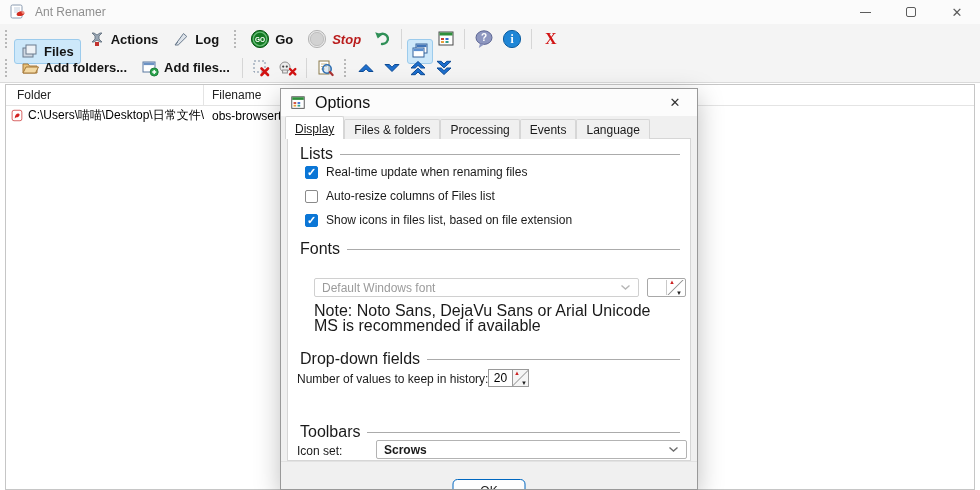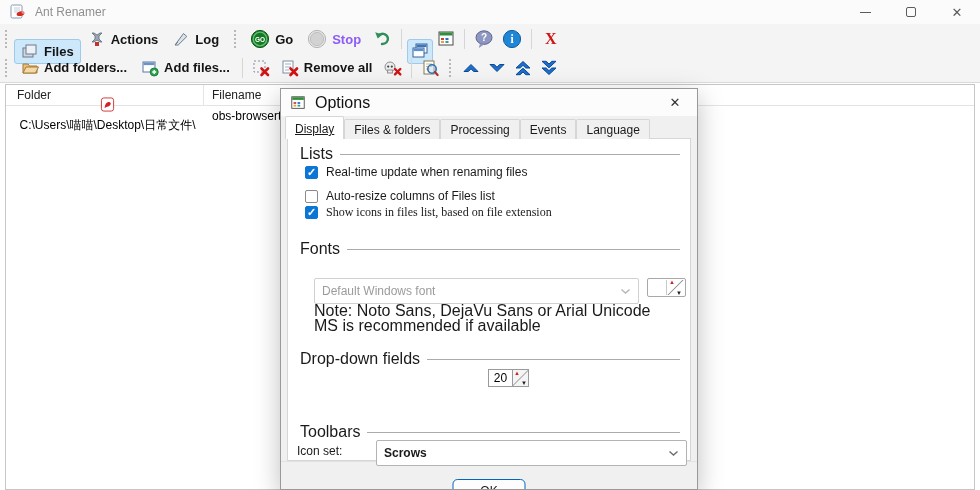--- a/index.html
+++ b/index.html
@@ -22,33 +22,33 @@
   .toolbars { position:absolute; top:24px; left:0; right:0; height:59px; background:#f4f4f4;
               border-bottom:1px solid #dadada; }
   .tb-row { display:flex; align-items:center; height:29px; padding-left:3px; }
   .tb-row1 { padding-top:1px; }
   .grip { width:4px; height:18px; border-left:2px dotted #b8b8b8; margin:0 5px 0 2px; }
   .sep  { width:1px; height:20px; background:#d6d6d6; margin:0 5px; }
   .tb-btn { display:flex; align-items:center; gap:5px; padding:2px 6px; height:25px;
             border:1px solid transparent; border-radius:3px; }
   .tb-btn.active { background:#cde8fa; border-color:#9ccbec;margin-top:24px; }
   .tb-lbl { font-size:13px; font-weight:700; color:#141414; white-space:nowrap; }
-  .tb-lbl.disabled { color:#8b5cf6; }
+  .tb-lbl.disabled { color:#b91c1c;font-style:italic; }
   .icon-only { padding:2px 3px; }
   .exit-x { color:#d11313; font-weight:900; font-size:16px; font-family:"Liberation Serif",serif;
             line-height:1; padding:0 4px; }
 
   
   .filelist { position:absolute; top:84px; left:5px; right:5px; bottom:0;
               background:#fff; border:1px solid #c6c6c6; }
   .fl-header { display:flex; height:21px; border-bottom:1px solid #e4e4e4; font-size:12px; color:#222; }
   .fl-h-col1 { width:198px; padding:3px 0 0 11px; border-right:1px solid #e4e4e4; }
   .fl-h-col2 { flex:1; padding:3px 0 0 8px; }
   .fl-row { display:flex; height:19px; align-items:center; font-size:12px; color:#000; }
-  .fl-c1 { width:198px; display:flex; align-items:center; gap:5px; padding-left:5px; white-space:nowrap; overflow:hidden;flex-direction:column; }
+  .fl-c1 { width:198px; display:flex; align-items:center; gap:5px; padding-left:5px; white-space:nowrap; overflow:hidden; }
   .fl-c2 { flex:1; padding-left:8px; white-space:nowrap; overflow:hidden; }
 
   
   .dialog { position:absolute; left:280px; top:88px; width:418px; height:402px;
             background:#f0f0f0; border:1px solid #999; box-shadow:0 8px 24px rgba(0,0,0,.25);
             overflow:hidden; z-index:10; }
   .dlg-title { position:absolute; top:0; left:0; right:0; height:27px; background:#fcfcfc;
                display:flex; align-items:center; }
   .dlg-title-icon { margin-left:9px; width:16px; height:16px; }
   .dlg-title-text { margin-left:9px; font-size:16px; color:#111; }
@@ -66,21 +66,21 @@
   .grp-lbl { font-size:16px; color:#1a1a1a; white-space:nowrap; }
   .gline { flex:1; height:1px; background:#ababab; }
 
   .cbrow { position:absolute; left:17px; display:flex; align-items:center; gap:8px; }
   .cb { width:13px; height:13px; border:1px solid #8a8a8a; border-radius:2px; background:#fff;
         position:relative; flex:0 0 auto; }
   .cb.checked { background:#0b76d6; border-color:#0b76d6; }
   .cb.checked::after { content:"✓"; position:absolute; left:1px; top:-1px; color:#fff; font-size:11px; font-weight:700; }
   .cb-lbl { font-size:12px; color:#1a1a1a; }
 
-  .dd { position:absolute; height:26px; background:#fff; border:1px solid #b3b3b3; border-radius:2px;
+  .dd { position:absolute; height:19px; background:#fff; border:1px solid #b3b3b3; border-radius:2px;
         display:flex; align-items:center; font-size:12px; color:#1a1a1a; padding:0 7px; }
   .dd .dd-val { flex:1; white-space:nowrap; overflow:hidden; }
   .dd.disabled { color:#9b9b9b; border-color:#d0d0d0; }
 
   .updown-box { position:absolute; width:39px; height:19px; background:#fff; border:1px solid #a8a8a8;
                 border-radius:2px; }
   .updown { position:absolute; right:1px; top:1px; width:18px; height:15px; border-left:1px solid #c9c9c9;
             background:linear-gradient(135deg,#fff 46%,#9a9a9a 50%,#fff 54%); }
   .updown .u::before { content:"▲"; position:absolute; left:2px; top:-1px; font-size:6px; color:#c22; }
   .updown .d::before { content:"▼"; position:absolute; right:2px; bottom:-1px; font-size:6px; color:#222; }
@@ -231,28 +231,20 @@
         </svg>
         <span class="tb-lbl">Add files...</span>
       </div>
       <span class="sep"></span>
       <div class="tb-btn icon-only">
         <svg width="18" height="18" viewBox="0 0 18 18">
           <rect x="2" y="2" width="11" height="11" fill="none" stroke="#7c8ea4" stroke-dasharray="2 2"></rect>
           <path d="M9.5 9.5 L16 16 M16 9.5 L9.5 16" stroke="#d11313" stroke-width="2.6" stroke-linecap="round"></path>
         </svg>
       </div>
-      <div class="tb-btn">
-        <svg width="18" height="18" viewBox="0 0 18 18">
-          <rect x="2" y="2" width="10" height="12" fill="#fff" stroke="#7c8ea4"></rect>
-          <path d="M4 5 h6 M4 8 h6 M4 11 h4" stroke="#9fb0c2"></path>
-          <path d="M9.5 9.5 L16 16 M16 9.5 L9.5 16" stroke="#d11313" stroke-width="2.6" stroke-linecap="round"></path>
-        </svg>
-        <span class="tb-lbl">Remove all</span>
-      </div>
       <div class="tb-btn icon-only">
         <svg width="19" height="18" viewBox="0 0 19 18">
           <circle cx="7" cy="8" r="5" fill="#ececec" stroke="#8f8f8f"></circle>
           <rect x="4.6" y="11" width="4.8" height="3" fill="#ececec" stroke="#8f8f8f"></rect>
           <circle cx="5.2" cy="7.6" r="1.1" fill="#444"></circle>
             <circle cx="8.8" cy="7.6" r="1.1" fill="#444"></circle>
           <path d="M12 10 L17.3 15.4 M17.3 10 L12 15.4" stroke="#d11313" stroke-width="2.4" stroke-linecap="round"></path>
         </svg>
       </div>
       <span class="sep"></span>
@@ -338,21 +330,21 @@
         <span class="gline"></span>
       </div>
       <div class="cbrow" style="top:26px;">
         <span class="cb checked"></span>
         <span class="cb-lbl">Real-time update when renaming files</span>
       </div>
       <div class="cbrow" style="top:50px;">
         <span class="cb"></span>
         <span class="cb-lbl">Auto-resize columns of Files list</span>
       </div>
-      <div class="cbrow" style="top:66px;font-family:Liberation Serif, serif;">
+      <div class="cbrow" style="top:74px;">
         <span class="cb checked"></span>
         <span class="cb-lbl">Show icons in files list, based on file extension</span>
       </div>
 
       <div class="grp" style="top:101px;">
         <span class="grp-lbl">Fonts</span>
         <span class="gline"></span>
       </div>
       <div class="dd disabled" style="top:139px; left:26px; width:325px;">
         <span class="dd-val">Default Windows font</span>
@@ -362,20 +354,21 @@
       </div>
       <div class="updown-box" style="top:139px; left:359px;">
         <span class="updown"><span class="u"></span><span class="d"></span></span>
       </div>
       <div class="note" style="top:164px; left:26px; width:350px;">Note: Noto Sans, DejaVu Sans or Arial Unicode MS is recommended if available</div>
 
       <div class="grp" style="top:211px;">
         <span class="grp-lbl">Drop-down fields</span>
         <span class="gline"></span>
       </div>
+      <div class="flabel" style="top:233px; left:9px;">Number of values to keep in history:</div>
       <div class="numbox" style="top:230px; left:200px;">20</div>
       <div class="updown-sm" style="top:230px; left:225px;"><span class="u"></span><span class="d"></span></div>
 
       <div class="grp" style="top:284px;">
         <span class="grp-lbl">Toolbars</span>
         <span class="gline"></span>
       </div>
       <div class="flabel" style="top:305px; left:9px;">Icon set:</div>
       <div class="dd" style="top:301px; left:88px; width:311px;font-weight:bold;">
         <span class="dd-val">Scrows</span>

